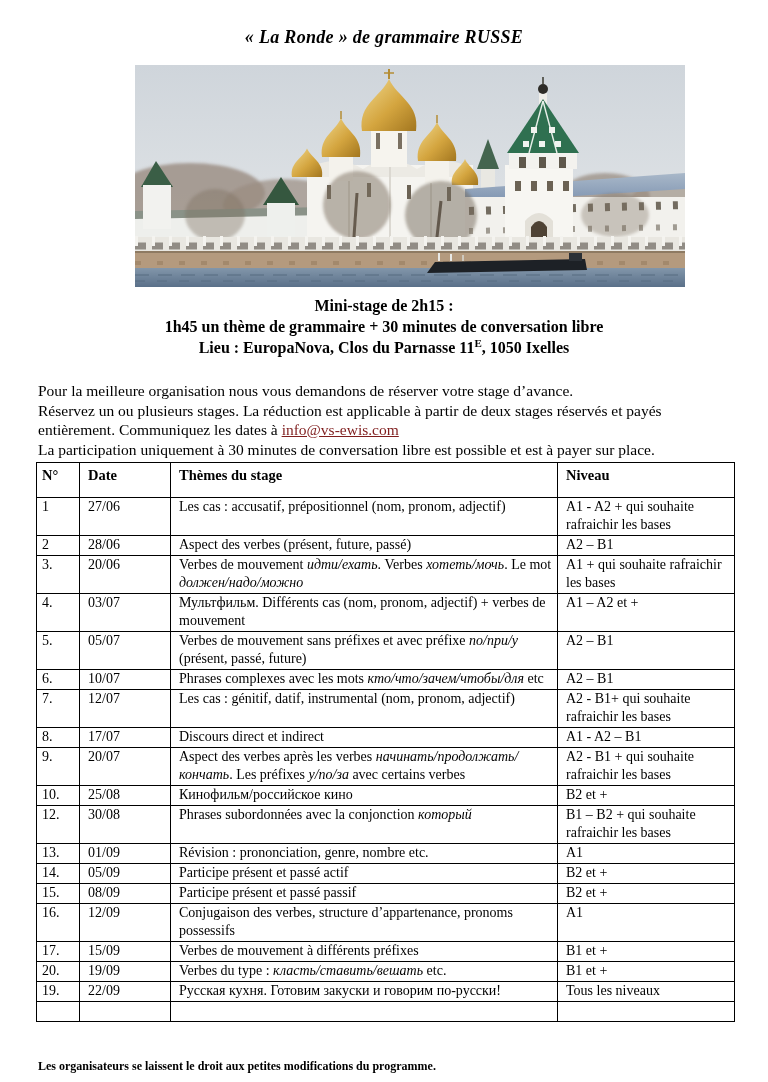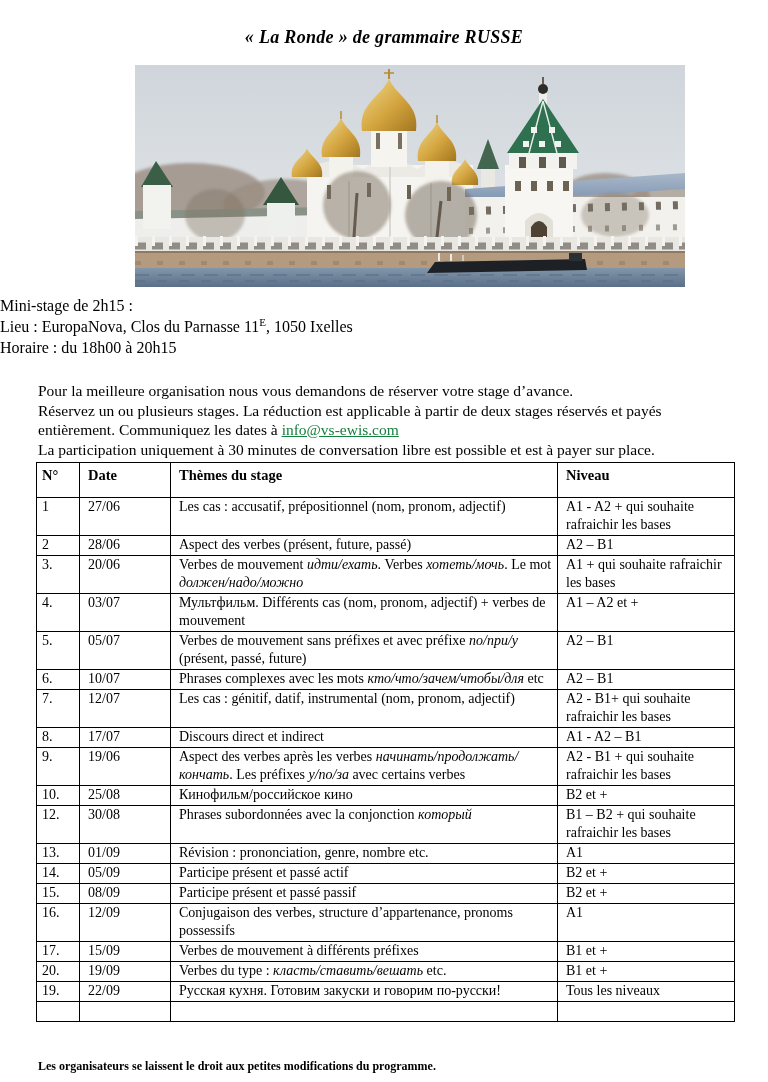--- a/index.html
+++ b/index.html
@@ -6,29 +6,29 @@
   .page {
     position:relative; width:768px; height:1082px; background:#ffffff;
     font-family:"Liberation Serif", serif; color:#000; overflow:hidden;
   }
   .doc-title {
     position:absolute; top:27px; left:0; width:768px; text-align:center;
     font-size:18px; font-weight:bold; font-style:italic; letter-spacing:0.3px;
   }
   .photo-wrap { position:absolute; top:65px; left:135px; width:550px; height:222px; }
   .intro {
-    position:absolute; top:295px; left:0; width:768px; text-align:left;
-    font-weight:normal; font-size:16px; line-height:21px;
+    position:absolute; top:295px; left:0; width:768px; text-align:center;
+    font-weight:bold; font-size:16px; line-height:21px;
   }
   .intro sup { font-size:11px; vertical-align:super; line-height:0; }
   .notes {
     position:absolute; top:381px; left:38px; width:700px;
     font-size:15.5px; line-height:19.5px;
   }
-  .notes a { color:#15803d; text-decoration:underline; }
+  .notes a { color:#7f1d1d; text-decoration:underline; }
   .stage-table {
     position:absolute; top:462px; left:36px;
     border-collapse:collapse; table-layout:fixed; width:698px;
     font-size:14px; line-height:18px;
   }
   .stage-table th, .stage-table td {
     border:1.5px solid #000; vertical-align:top; text-align:left;
     padding:0 4px 1px 5px; overflow:hidden;
   }
   .stage-table th { font-size:14.5px; padding-top:3px; padding-bottom:13px; }
@@ -194,22 +194,22 @@
         <rect x="434" y="188" width="13" height="8" fill="#2b3036"></rect>
         <line x1="304" y1="196" x2="304" y2="188" stroke="#e8e8e6" stroke-width="2"></line>
         <line x1="316" y1="196" x2="316" y2="189" stroke="#e8e8e6" stroke-width="2"></line>
         <line x1="328" y1="196" x2="328" y2="190" stroke="#d8d8d4" stroke-width="1.5"></line>
       </g>
     </svg>
   </div>
 
   <div class="intro">
     <div>Mini-stage de 2h15 :</div>
+    <div>1h45 un thème de grammaire + 30 minutes de conversation libre</div>
     <div><span>Lieu : EuropaNova, Clos du Parnasse 11</span><sup>E</sup><span>, 1050 Ixelles</span></div>
-    <div>Horaire : du 18h00 à 20h15</div>
   </div>
 
   <div class="notes">
     <div>Pour la meilleure organisation nous vous demandons de réserver votre stage d’avance.</div>
     <div><span>Réservez un ou plusieurs stages. La réduction est applicable à partir de deux stages réservés et payés entièrement. Communiquez les dates à </span><a href="#">info@vs-ewis.com</a></div>
     <div>La participation uniquement à 30 minutes de conversation libre est possible et est à payer sur place.</div>
   </div>
 
   <table class="stage-table">
     <colgroup>
@@ -270,21 +270,21 @@
           <td class="col-niv">A2 - B1+ qui souhaite rafraichir les bases</td>
         </tr>
         <tr>
           <td class="col-num">8.</td>
           <td class="col-date">17/07</td>
           <td class="col-theme"><span>Discours direct et indirect</span></td>
           <td class="col-niv">A1 - A2 – B1</td>
         </tr>
         <tr>
           <td class="col-num">9.</td>
-          <td class="col-date">19/06</td>
+          <td class="col-date">20/07</td>
           <td class="col-theme"><span>Aspect des verbes après les verbes </span><i>начинать/продолжать/кончать</i><span>. Les préfixes </span><i>у/по/за</i><span> avec certains verbes</span></td>
           <td class="col-niv">A2 - B1 + qui souhaite rafraichir les bases</td>
         </tr>
         <tr>
           <td class="col-num">10.</td>
           <td class="col-date">25/08</td>
           <td class="col-theme"><span>Кинофильм/российское кино</span></td>
           <td class="col-niv">B2 et +</td>
         </tr>
         <tr>

